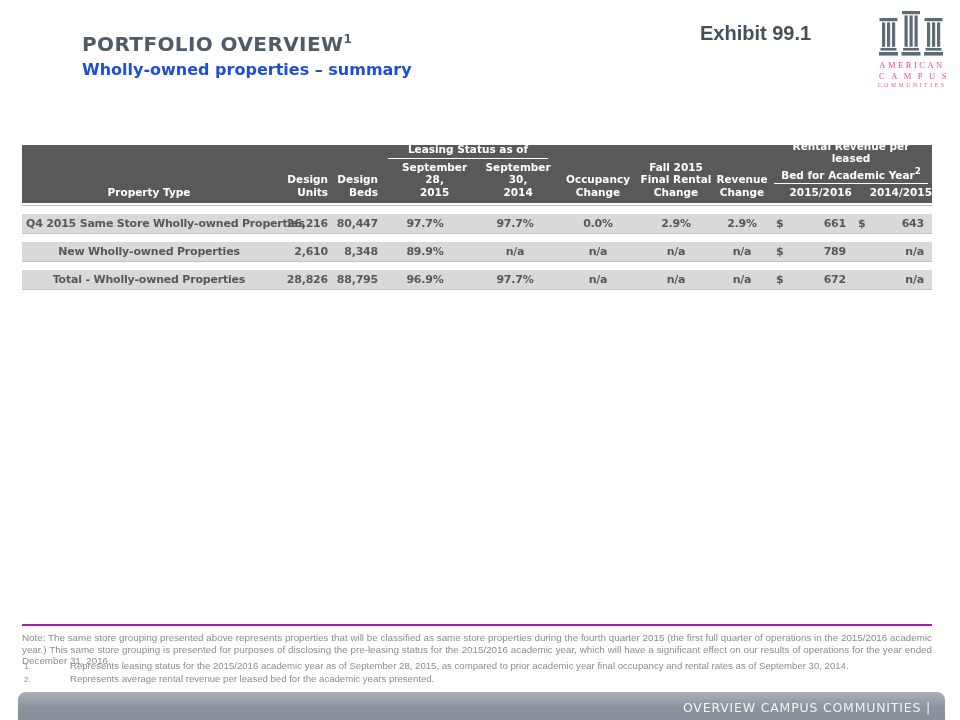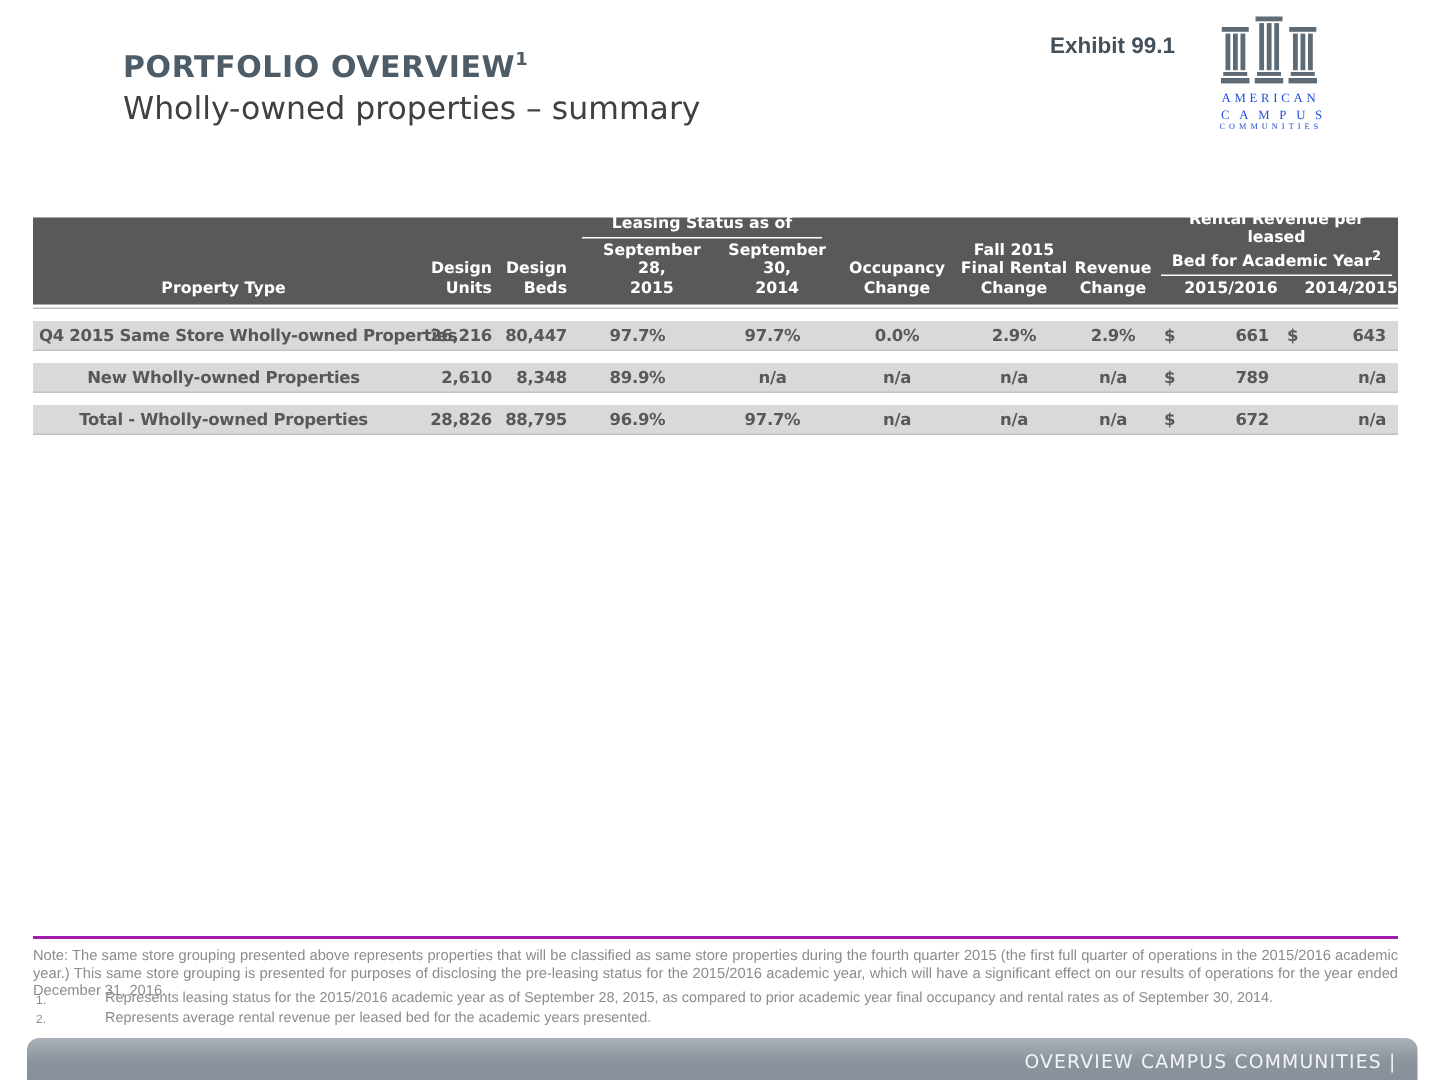--- a/index.html
+++ b/index.html
@@ -6,32 +6,32 @@
   html,body { background:#e8e8e8; }
   .page {
     position:relative; width:960px; height:720px; background:#ffffff;
     overflow:hidden; font-family:"DejaVu Sans", sans-serif;
   }
 
   
   .exhibit {
     position:absolute; left:700px; top:22px;
     font-family:"Liberation Sans", sans-serif;
-    font-size:15px; font-weight:bold; color:#44505a;
-  }
-  .logo { position:absolute; left:811px; top:10px; width:70px; text-align:center; color:#1d4ed8; }
+    font-size:20px; font-weight:bold; color:#44505a;
+  }
+  .logo { position:absolute; left:876px; top:10px; width:70px; text-align:center; color:#ec4899; }
   .logo svg { display:block; margin:0 auto; }
   .logo-line1 { font-family:"Liberation Serif", serif; font-size:8.5px; letter-spacing:2.5px; white-space:nowrap; margin-top:2px; text-indent:2px; }
   .logo-line2 { font-family:"Liberation Serif", serif; font-size:8.5px; letter-spacing:6.5px; white-space:nowrap; margin-top:1px; text-indent:3px; }
   .logo-line3 { font-family:"Liberation Serif", serif; font-size:5.5px; letter-spacing:2.7px; white-space:nowrap; margin-top:1px; text-indent:2px; }
 
   .title-block { position:absolute; left:82px; top:32px; }
   .title-main { font-size:20px; font-weight:bold; color:#4e5c68; letter-spacing:0.4px; white-space:nowrap; }
   .title-main sup { font-size:12px; }
-  .title-sub { font-size:21px; font-weight:normal; color:#404040; margin-top:4px; white-space:nowrap; }
+  .title-sub { font-size:16px; font-weight:bold; color:#1d4ed8; margin-top:4px; white-space:nowrap; }
 
   
   .tbl { position:absolute; left:22px; top:145px; width:910px; }
   .thead {
     display:flex; align-items:flex-end;
     background:#595959; color:#ffffff; height:58px;
     font-size:10.5px; font-weight:bold; line-height:12.5px;
     white-space:pre-line;
   }
   .header-rule { height:1px; background:#bdbdbd; margin-top:2px; }

